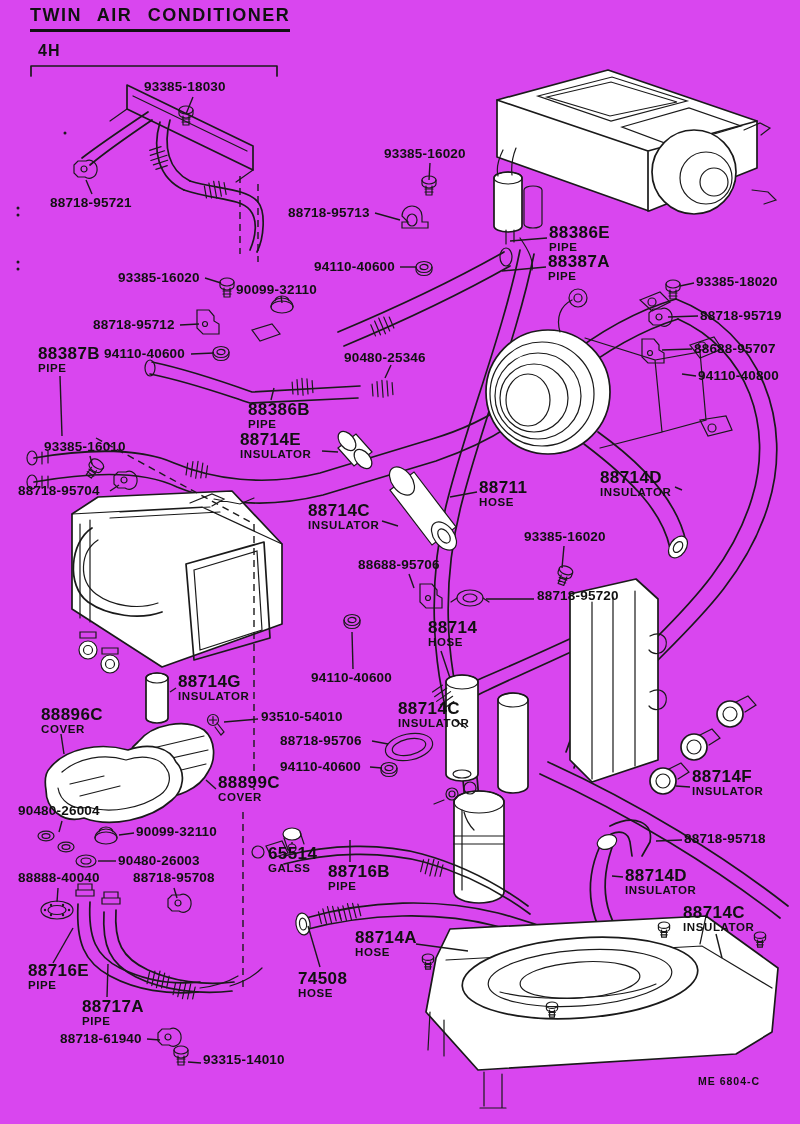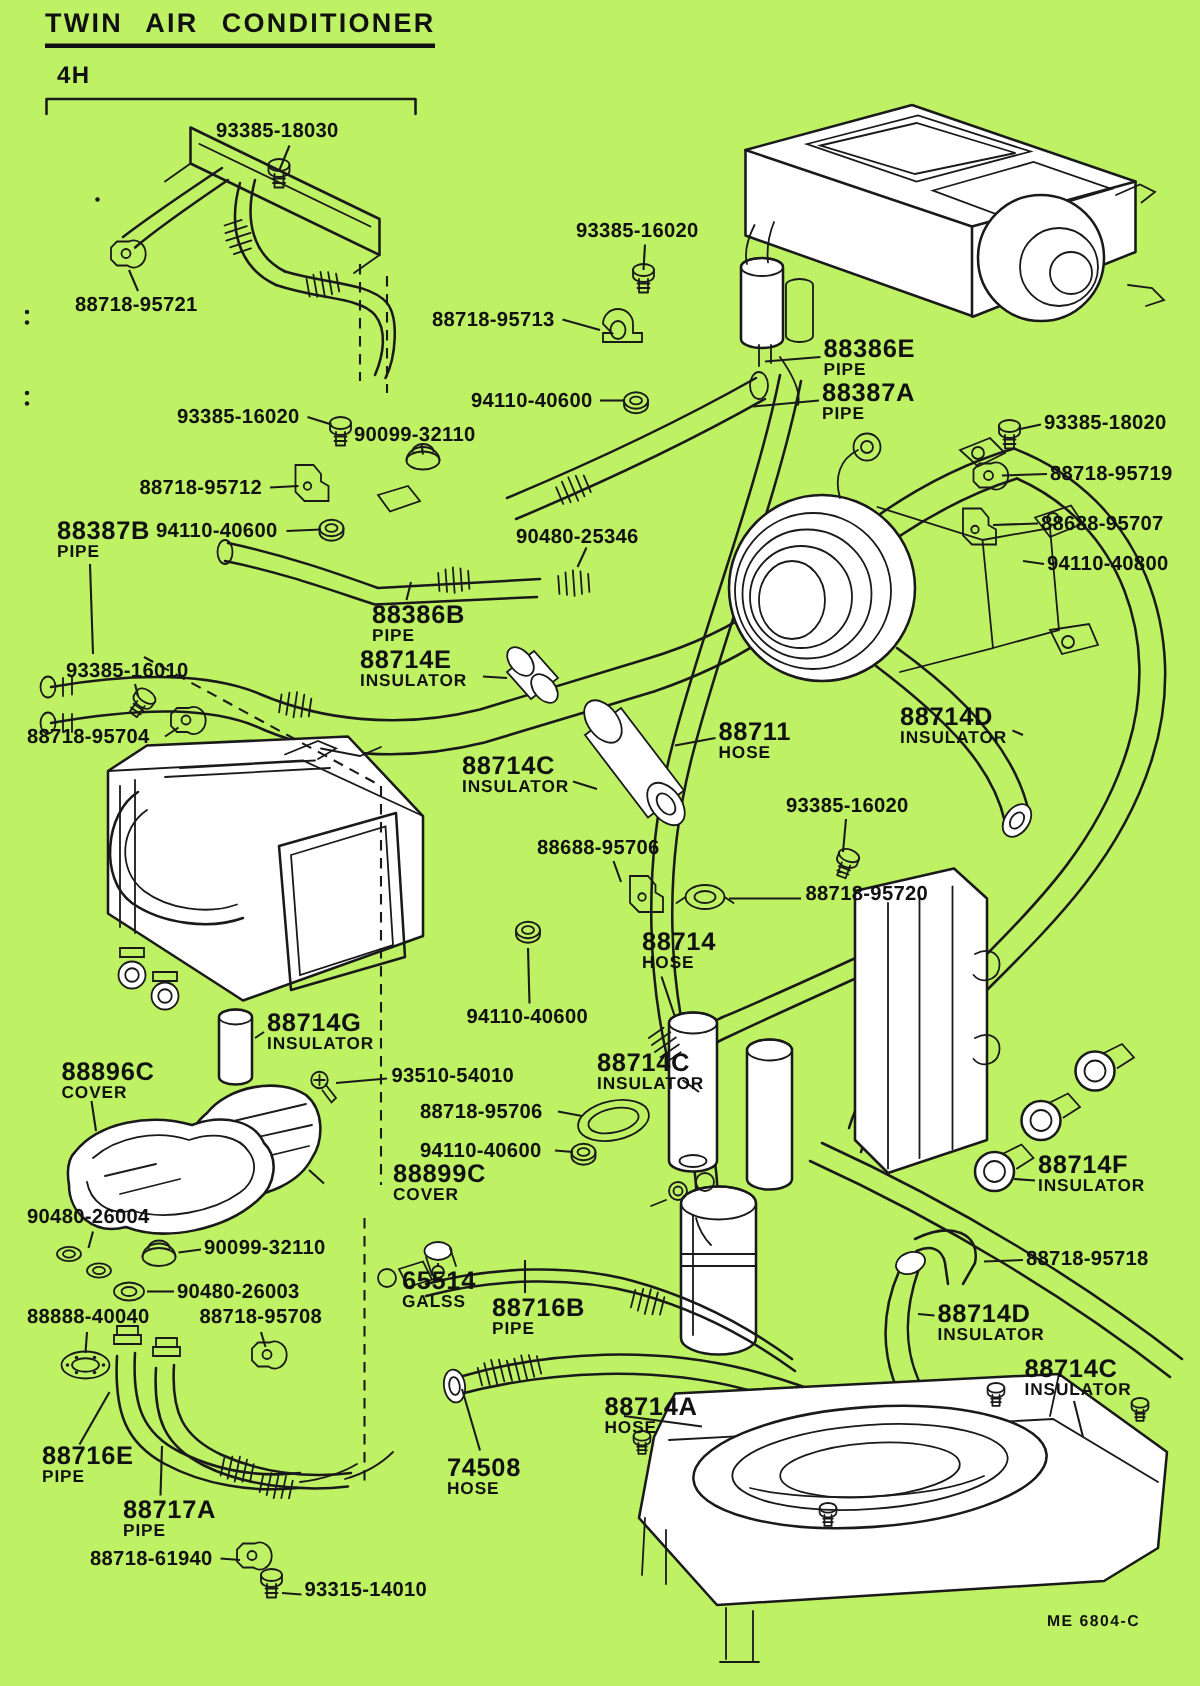--- a/index.html
+++ b/index.html
@@ -1,16 +1,16 @@
 <!DOCTYPE html>
 <html><head>
 <meta charset="utf-8">
 <style>
   html,body{margin:0;padding:0;background:#fff;}
-  #stage{position:relative;width:800px;height:1124px;background:#bef264;overflow:hidden;
+  #stage{position:relative;width:800px;height:1124px;background:#d946ef;overflow:hidden;
          font-family:"Liberation Sans",sans-serif;color:#111;}
   #art{position:absolute;left:0;top:0;}
   #art path,#art circle,#art ellipse,#art polyline,#art rect{vector-effect:non-scaling-stroke;}
   .stroke{stroke:#1a1a1a;fill:none;stroke-width:1.7;stroke-linecap:round;stroke-linejoin:round;}
   .thin{stroke:#1a1a1a;fill:none;stroke-width:1.2;stroke-linecap:round;}
   .wfill{fill:#ffffff;}
   .dash{stroke:#1a1a1a;fill:none;stroke-width:1.4;stroke-dasharray:7 5;}
   .leader{stroke:#1a1a1a;fill:none;stroke-width:1.4;}
   .dot{fill:#1a1a1a;stroke:none;}
   #label-layer{position:absolute;left:0;top:0;width:668px;height:1124px;pointer-events:none;}
@@ -435,34 +435,34 @@
       <div class="lbl n" style="left: 524px; top: 530px;"><span>93385-16020</span></div>
       <div class="lbl n" style="left: 358px; top: 558px;"><span>88688-95706</span></div>
       <div class="lbl n" style="left: 537px; top: 589px;"><span>88718-95720</span></div>
       <div class="lbl b" style="left: 428px; top: 619px;"><span>88714</span><span class="sub">HOSE</span></div>
       <div class="lbl n" style="left: 311px; top: 671px;"><span>94110-40600</span></div>
       <div class="lbl b" style="left: 178px; top: 673px;"><span>88714G</span><span class="sub">INSULATOR</span></div>
       <div class="lbl b" style="left: 41px; top: 706px;"><span>88896C</span><span class="sub">COVER</span></div>
       <div class="lbl n" style="left: 261px; top: 710px;"><span>93510-54010</span></div>
       <div class="lbl n" style="left: 280px; top: 734px;"><span>88718-95706</span></div>
       <div class="lbl n" style="left: 280px; top: 760px;"><span>94110-40600</span></div>
-      <div class="lbl b" style="left: 218px; top: 774px; margin-left: 44px;"><span>88899C</span><span class="sub">COVER</span></div>
+      <div class="lbl b" style="left: 218px; top: 774px;"><span>88899C</span><span class="sub">COVER</span></div>
       <div class="lbl b" style="left: 398px; top: 700px;"><span>88714C</span><span class="sub">INSULATOR</span></div>
       <div class="lbl b" style="left: 692px; top: 768px;"><span>88714F</span><span class="sub">INSULATOR</span></div>
       <div class="lbl n" style="left: 18px; top: 804px;"><span>90480-26004</span></div>
       <div class="lbl n" style="left: 136px; top: 825px;"><span>90099-32110</span></div>
       <div class="lbl n" style="left: 118px; top: 854px;"><span>90480-26003</span></div>
       <div class="lbl n" style="left: 18px; top: 871px;"><span>88888-40040</span></div>
       <div class="lbl n" style="left: 133px; top: 871px;"><span>88718-95708</span></div>
       <div class="lbl b" style="left: 268px; top: 845px;"><span>65514</span><span class="sub">GALSS</span></div>
       <div class="lbl b" style="left: 328px; top: 863px;"><span>88716B</span><span class="sub">PIPE</span></div>
       <div class="lbl n" style="left: 684px; top: 832px;"><span>88718-95718</span></div>
       <div class="lbl b" style="left: 625px; top: 867px;"><span>88714D</span><span class="sub">INSULATOR</span></div>
       <div class="lbl b" style="left: 683px; top: 904px;"><span>88714C</span><span class="sub">INSULATOR</span></div>
       <div class="lbl b" style="left: 28px; top: 962px;"><span>88716E</span><span class="sub">PIPE</span></div>
       <div class="lbl b" style="left: 82px; top: 998px;"><span>88717A</span><span class="sub">PIPE</span></div>
-      <div class="lbl b" style="left: 355px; top: 929px; margin-left: 48px;"><span>88714A</span><span class="sub">HOSE</span></div>
+      <div class="lbl b" style="left: 355px; top: 929px;"><span>88714A</span><span class="sub">HOSE</span></div>
       <div class="lbl b" style="left: 298px; top: 970px;"><span>74508</span><span class="sub">HOSE</span></div>
       <div class="lbl n" style="left: 60px; top: 1032px;"><span>88718-61940</span></div>
       <div class="lbl n" style="left: 203px; top: 1053px;"><span>93315-14010</span></div>
     </div>
   <div id="footer-code">ME  6804-C</div>
 </div>
 
 </body></html>

